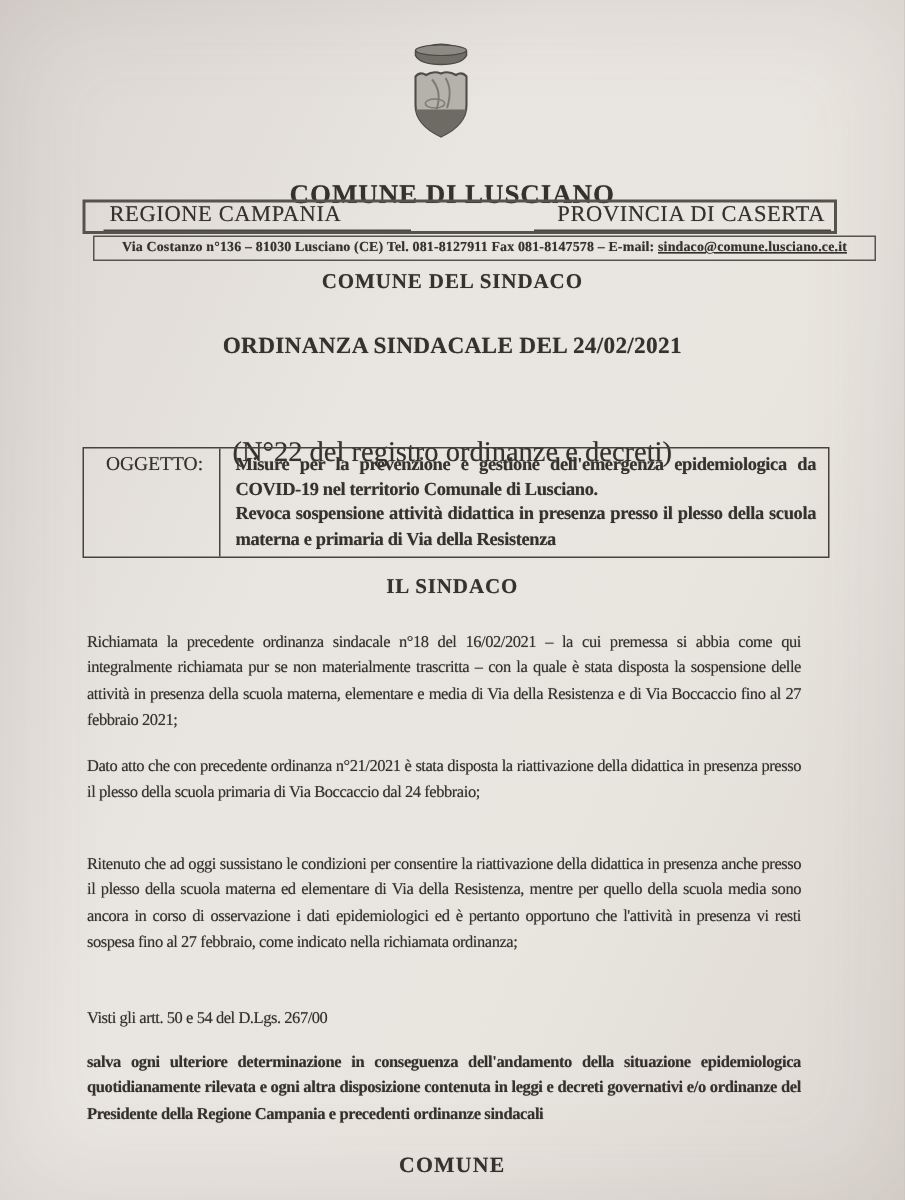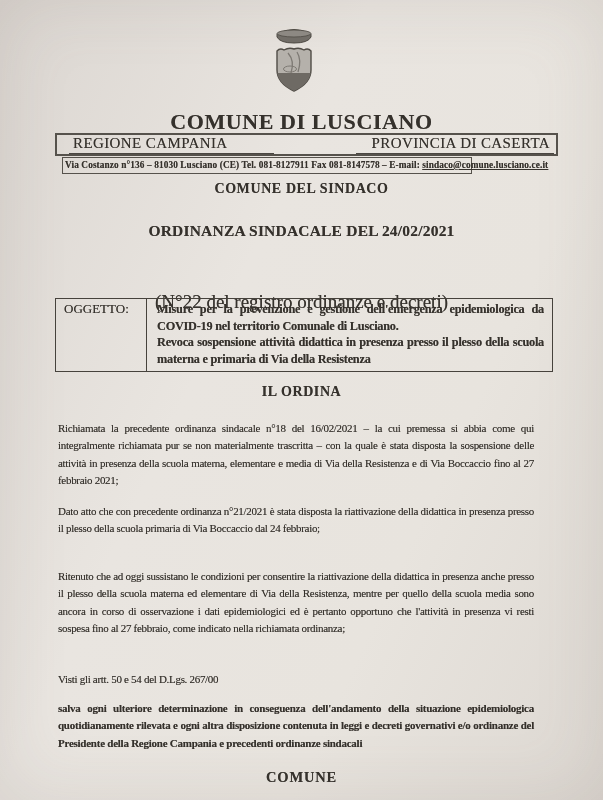--- a/index.html
+++ b/index.html
@@ -14,54 +14,55 @@
     font-family: "Liberation Serif", "DejaVu Serif", serif;
     color: #35312c;
     text-shadow: 0 0 0.5px rgba(53,49,44,0.55);
   }
   .abs { position: absolute; }
   .center { left: 0; width: 100%; text-align: center; }
 
   .crest { top: 24px; left: 270px; }
 
   .muni {
-    top: 109px; font-size: 22px; font-weight: bold; letter-spacing: 0.6px;
+    top: 119px; font-size: 18px; font-weight: bold; letter-spacing: 0.6px;
   }
 
   .band {
     top: 133px; left: 55px; width: 503px; height: 23px;
     box-sizing: border-box; border: 2px solid #56524c;
     display: flex; justify-content: space-between; align-items: flex-end;
     font-size: 15px; letter-spacing: 0.4px;
   }
   .band .u { border-bottom: 1.5px solid #4a4641; line-height: 17px; }
   .band .region { margin-left: 12px; padding: 0 46px 1px 4px; }
   .band .province { margin-right: 2px; padding: 0 4px 1px 16px; }
 
   .addr {
-    top: 157px; left: 62px; width: 410px;
+    top: 157px; left: 62px; width: 522px;
     box-sizing: border-box; border: 1.5px solid #56524c;
     text-align: center; font-size: 9.3px; font-weight: bold;
     padding: 2px 2px 3px; letter-spacing: 0.1px; white-space: nowrap;
   }
   .addr .email { text-decoration: underline; }
 
   .office { top: 181px; font-size: 14px; font-weight: bold; letter-spacing: 0.6px; }
 
   .t1 { top: 222px; font-size: 15.5px; font-weight: bold; letter-spacing: 0.2px; }
   .t2 { top: 243px; font-size: 19px; margin-top: 48px; }
 
   .subject {
     top: 298px; left: 55px; width: 498px;
     box-sizing: border-box; border: 1.5px solid #46423c;
     display: flex; align-items: stretch;
   }
   .subject-label {
     flex: 0 0 78px; padding: 2px 4px 2px 8px; font-size: 13px;
     border-right: 1.5px solid #46423c;
+    text-align: center;
   }
   .subject-content {
     flex: 1; padding: 2px 8px 4px 10px;
     font-weight: bold; font-size: 12.3px; line-height: 16.5px;
     text-align: justify; letter-spacing: -0.25px;
   }
   .subject-content p { margin: 0; }
 
   .sindaco { top: 384px; font-size: 14px; font-weight: bold; letter-spacing: 0.6px; }
 
@@ -122,21 +123,21 @@
   <div class="abs center t2">(N°22 del registro ordinanze e decreti)</div>
 
   <div class="abs subject">
     <div class="subject-label">OGGETTO:</div>
     <div class="subject-content">
       <p>Misure per la prevenzione e gestione dell'emergenza epidemiologica da COVID-19 nel territorio Comunale di Lusciano.</p>
       <p>Revoca sospensione attività didattica in presenza presso il plesso della scuola materna e primaria di Via della Resistenza</p>
     </div>
   </div>
 
-  <div class="abs center sindaco">IL ORDINA</div>
+  <div class="abs center sindaco">IL SINDACO</div>
 
   <div class="abs para p-richiamata">Richiamata la precedente ordinanza sindacale n°18 del 16/02/2021 – la cui premessa si abbia come qui integralmente richiamata pur se non materialmente trascritta – con la quale è stata disposta la sospensione delle attività in presenza della scuola materna, elementare e media di Via della Resistenza e di Via Boccaccio fino al 27 febbraio 2021;</div>
 
   <div class="abs para p-dato">Dato atto che con precedente ordinanza n°21/2021 è stata disposta la riattivazione della didattica in presenza presso il plesso della scuola primaria di Via Boccaccio dal 24 febbraio;</div>
 
   <div class="abs para p-ritenuto">Ritenuto che ad oggi sussistano le condizioni per consentire la riattivazione della didattica in presenza anche presso il plesso della scuola materna ed elementare di Via della Resistenza, mentre per quello della scuola media sono ancora in corso di osservazione i dati epidemiologici ed è pertanto opportuno che l'attività in presenza vi resti sospesa fino al 27 febbraio, come indicato nella richiamata ordinanza;</div>
 
   <div class="abs para p-visti">Visti gli artt. 50 e 54 del D.Lgs. 267/00</div>
 
   <div class="abs para p-salva">salva ogni ulteriore determinazione in conseguenza dell'andamento della situazione epidemiologica quotidianamente rilevata e ogni altra disposizione contenuta in leggi e decreti governativi e/o ordinanze del Presidente della Regione Campania e precedenti ordinanze sindacali</div>

